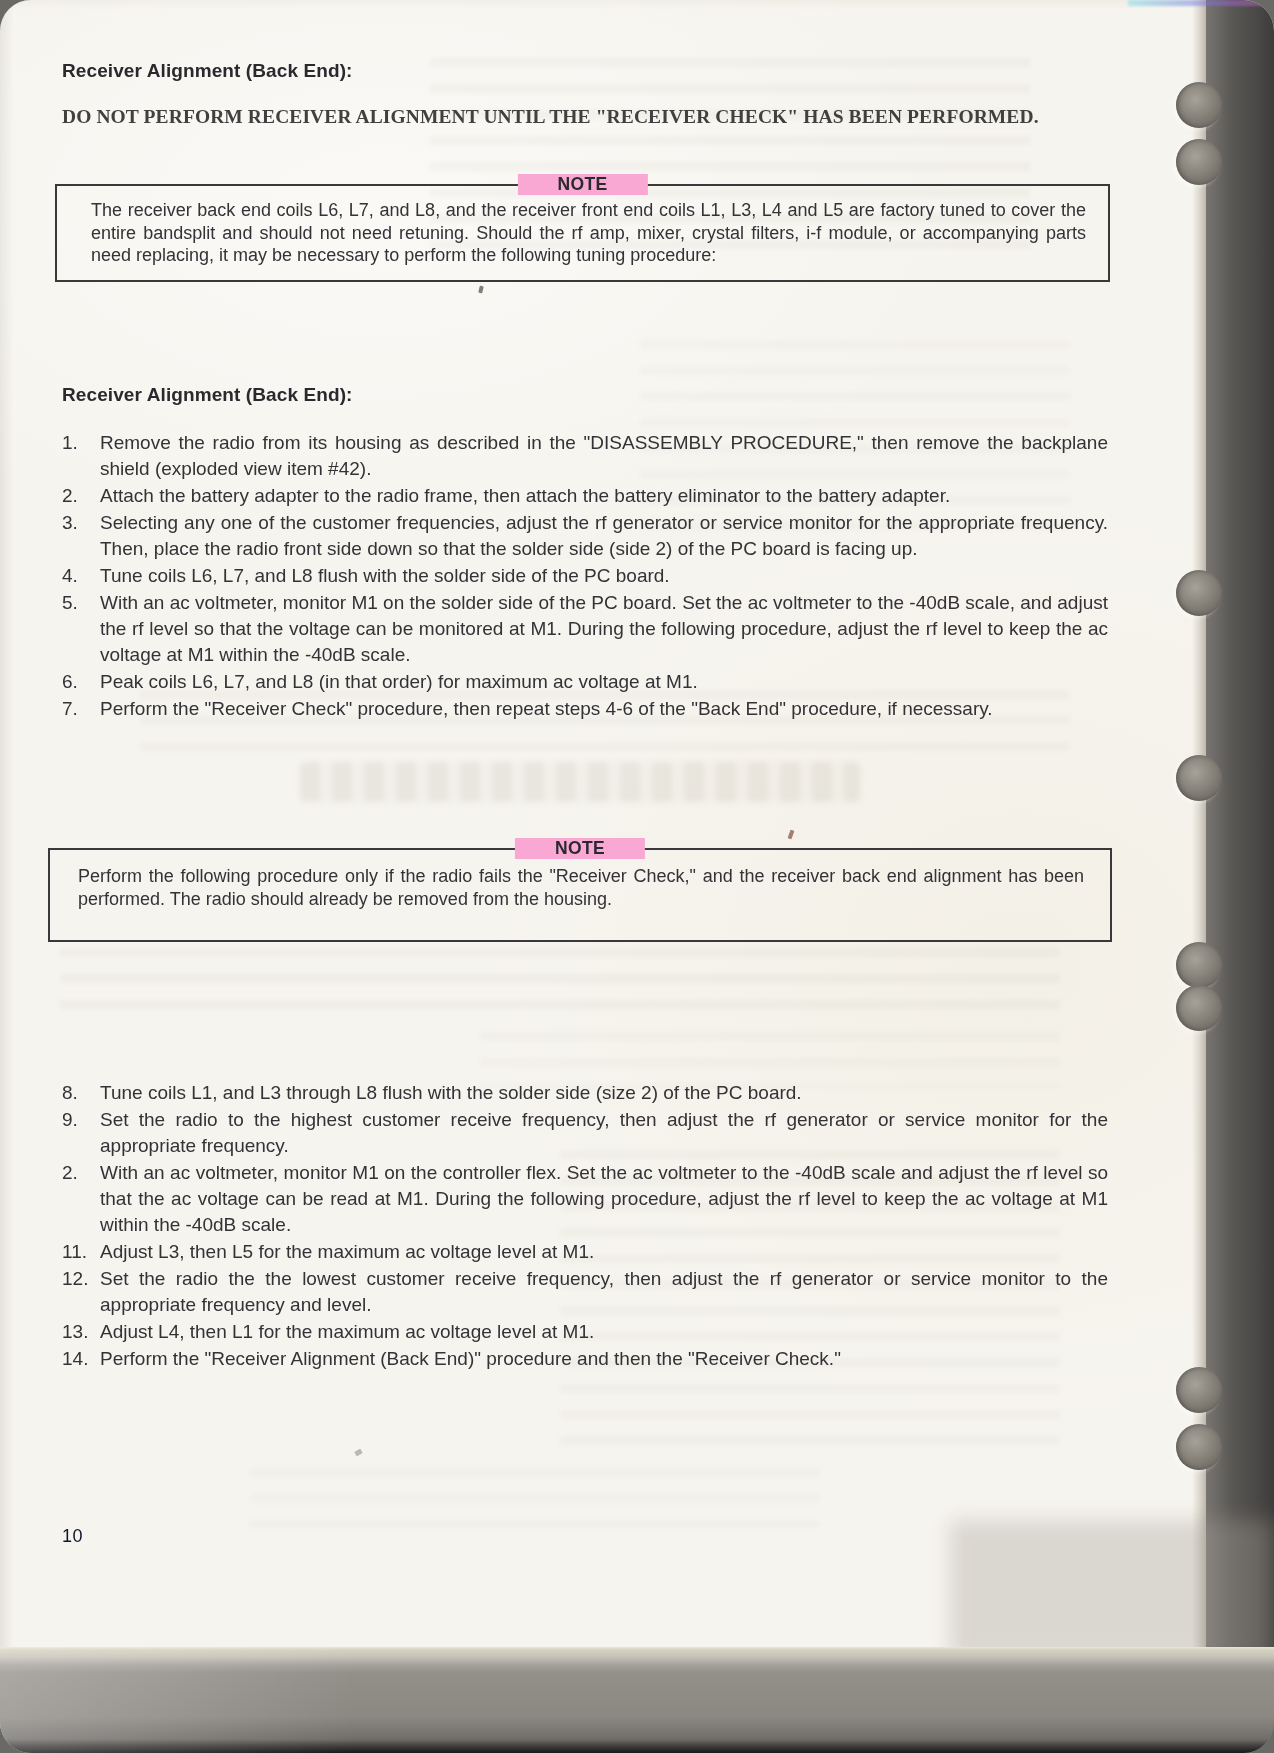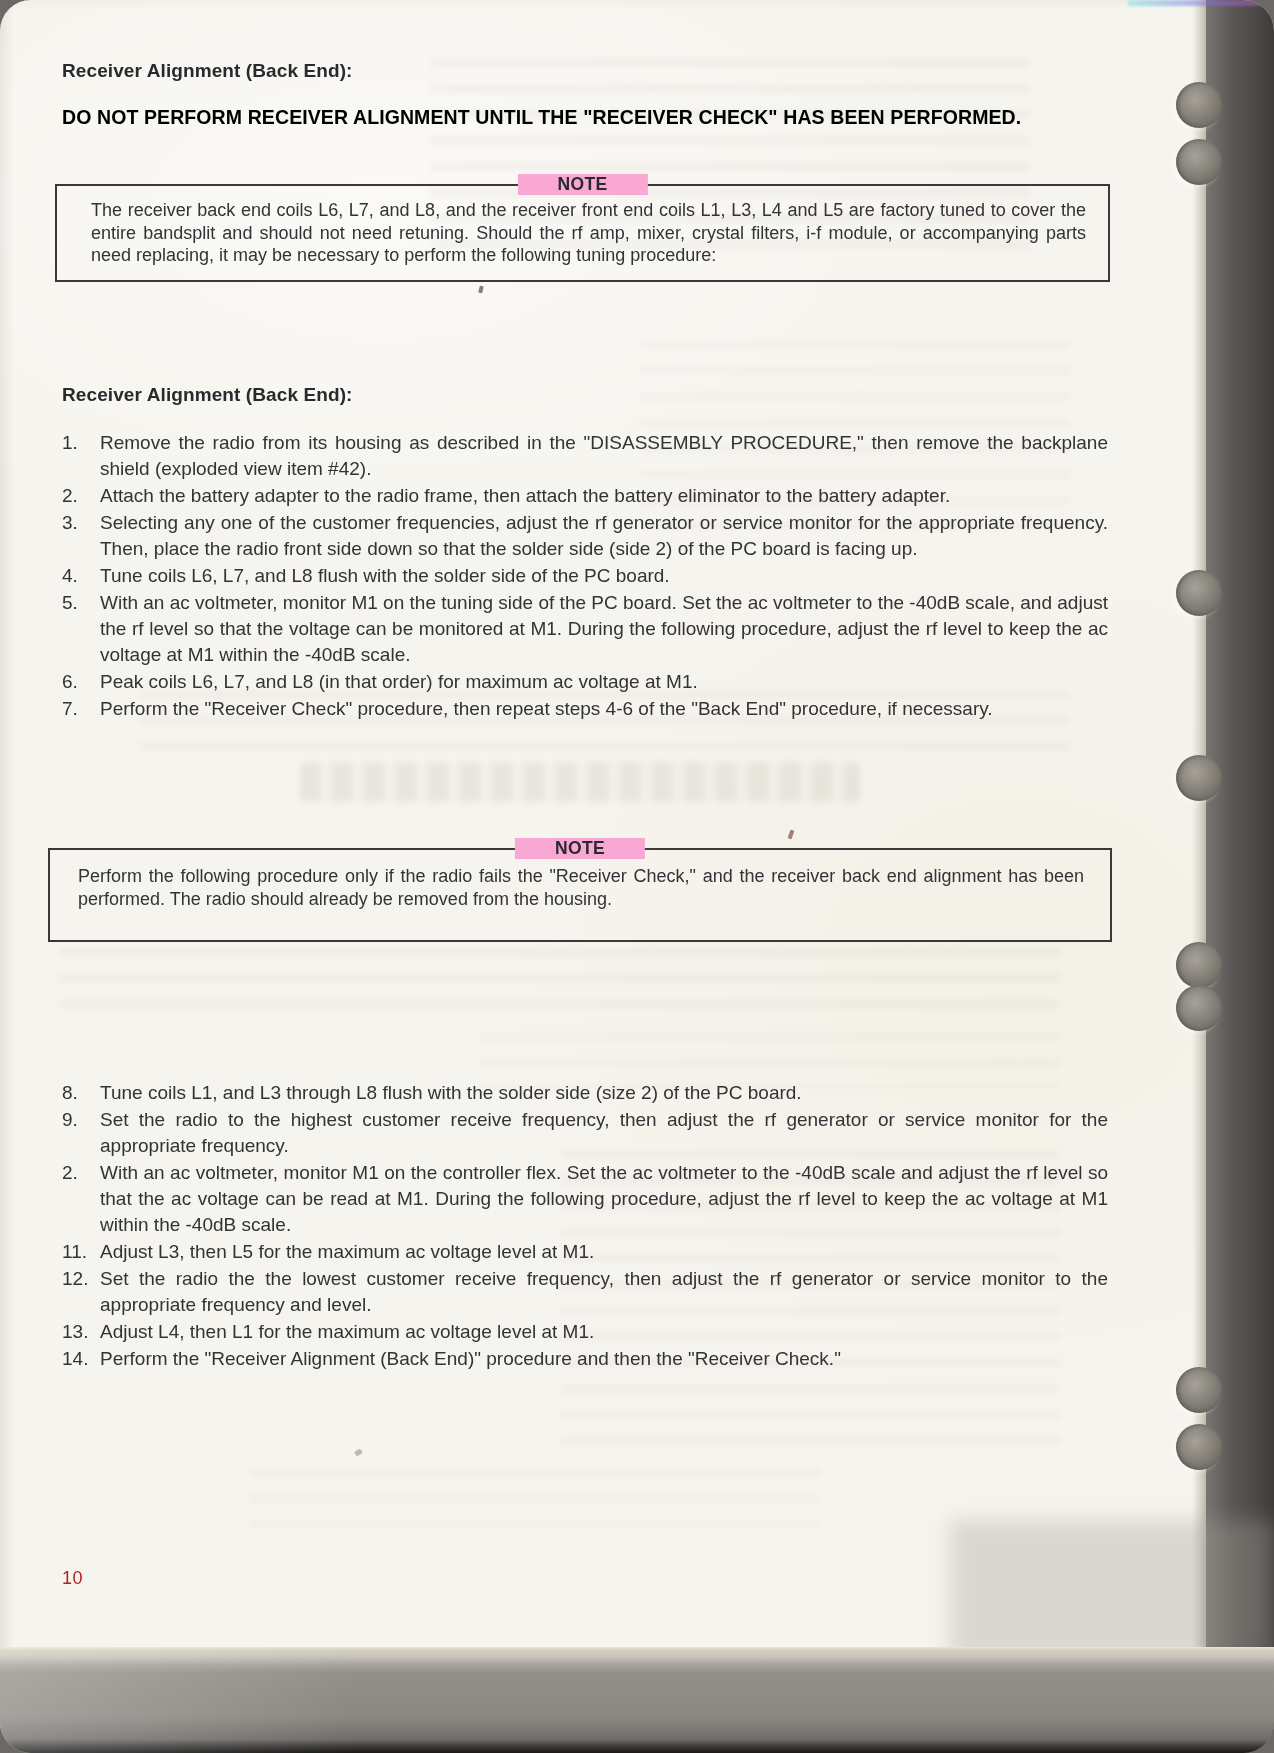--- a/index.html
+++ b/index.html
@@ -23,21 +23,21 @@
     pointer-events:none;
   }
 
   
   .h-title{
     position:absolute;left:62px;top:60px;width:1000px;
     font-size:19px;font-weight:bold;letter-spacing:.1px;color:#2a292e;
   }
   .warning{
     position:absolute;left:62px;top:106px;width:1048px;
-    font-size:19.5px;font-weight:bold;letter-spacing:.1px;color:#000000;
+    font-size:19.5px;font-weight:bold;letter-spacing:.1px;color:#404040;font-family:Liberation Serif, serif;
   }
   .notebox{
     position:absolute;border:2px solid #3a383b;background:transparent;
   }
   .notebox.first{left:55px;top:184px;width:1051px;height:94px;}
   .notebox.second{left:48px;top:848px;width:1060px;height:90px;}
   .note-label{
     position:absolute;top:-12px;left:50%;transform:translateX(-50%);
     padding:0 40px;background:#f9a8d4;
     font-size:17.5px;font-weight:bold;letter-spacing:.4px;color:#2a292e;
@@ -57,22 +57,22 @@
   .h-narrow{top:1030px;}
 
   .steps{position:absolute;left:62px;width:1046px;font-size:19px;line-height:26px;}
   .steps-backend{top:430px;}
   .steps-narrow{top:1080px;}
   .step{display:flex;margin-bottom:1px;}
   .step-num{flex:0 0 38px;color:#333236;}
   .step-text{flex:1;text-align:justify;color:#333236;}
 
   .pagenum{
-    position:absolute;left:62px;top:1568px;
-    font-size:18px;color:#b91c1c;letter-spacing:.5px;
+    position:absolute;left:62px;top:1526px;
+    font-size:18px;color:#0f172a;letter-spacing:.5px;
   }
 
   
   .ghost{position:absolute;pointer-events:none;filter:blur(2px);}
   .g-lines{
     background-image:repeating-linear-gradient(180deg,
       rgba(120,112,96,.55) 0px, rgba(120,112,96,.55) 9px,
       rgba(120,112,96,0) 9px, rgba(120,112,96,0) 26px);
     opacity:.085;
   }
@@ -155,21 +155,21 @@
       <div class="step">
         <span class="step-num">3.</span>
         <span class="step-text">Selecting any one of the customer frequencies, adjust the rf generator or service monitor for the appropriate frequency.  Then, place the radio front side down so that the solder side (side 2) of the PC board is facing up.</span>
       </div>
       <div class="step">
         <span class="step-num">4.</span>
         <span class="step-text">Tune coils L6, L7, and L8 flush with the solder side of the PC board.</span>
       </div>
       <div class="step">
         <span class="step-num">5.</span>
-        <span class="step-text">With an ac voltmeter, monitor M1 on the tuning side of the PC board.  Set the ac voltmeter to the -40dB scale, and adjust the rf level so that the voltage can be monitored at M1.  During the following procedure, adjust the rf level to keep the ac voltage at M1 within the -40dB scale.</span>
+        <span class="step-text">With an ac voltmeter, monitor M1 on the solder side of the PC board.  Set the ac voltmeter to the -40dB scale, and adjust the rf level so that the voltage can be monitored at M1.  During the following procedure, adjust the rf level to keep the ac voltage at M1 within the -40dB scale.</span>
       </div>
       <div class="step">
         <span class="step-num">6.</span>
         <span class="step-text">Peak coils L6, L7, and L8 (in that order) for maximum ac voltage at M1.</span>
       </div>
       <div class="step">
         <span class="step-num">7.</span>
         <span class="step-text">Perform the "Receiver Check" procedure, then repeat steps 4-6 of the "Back End" procedure, if necessary.</span>
       </div>
     </div>

